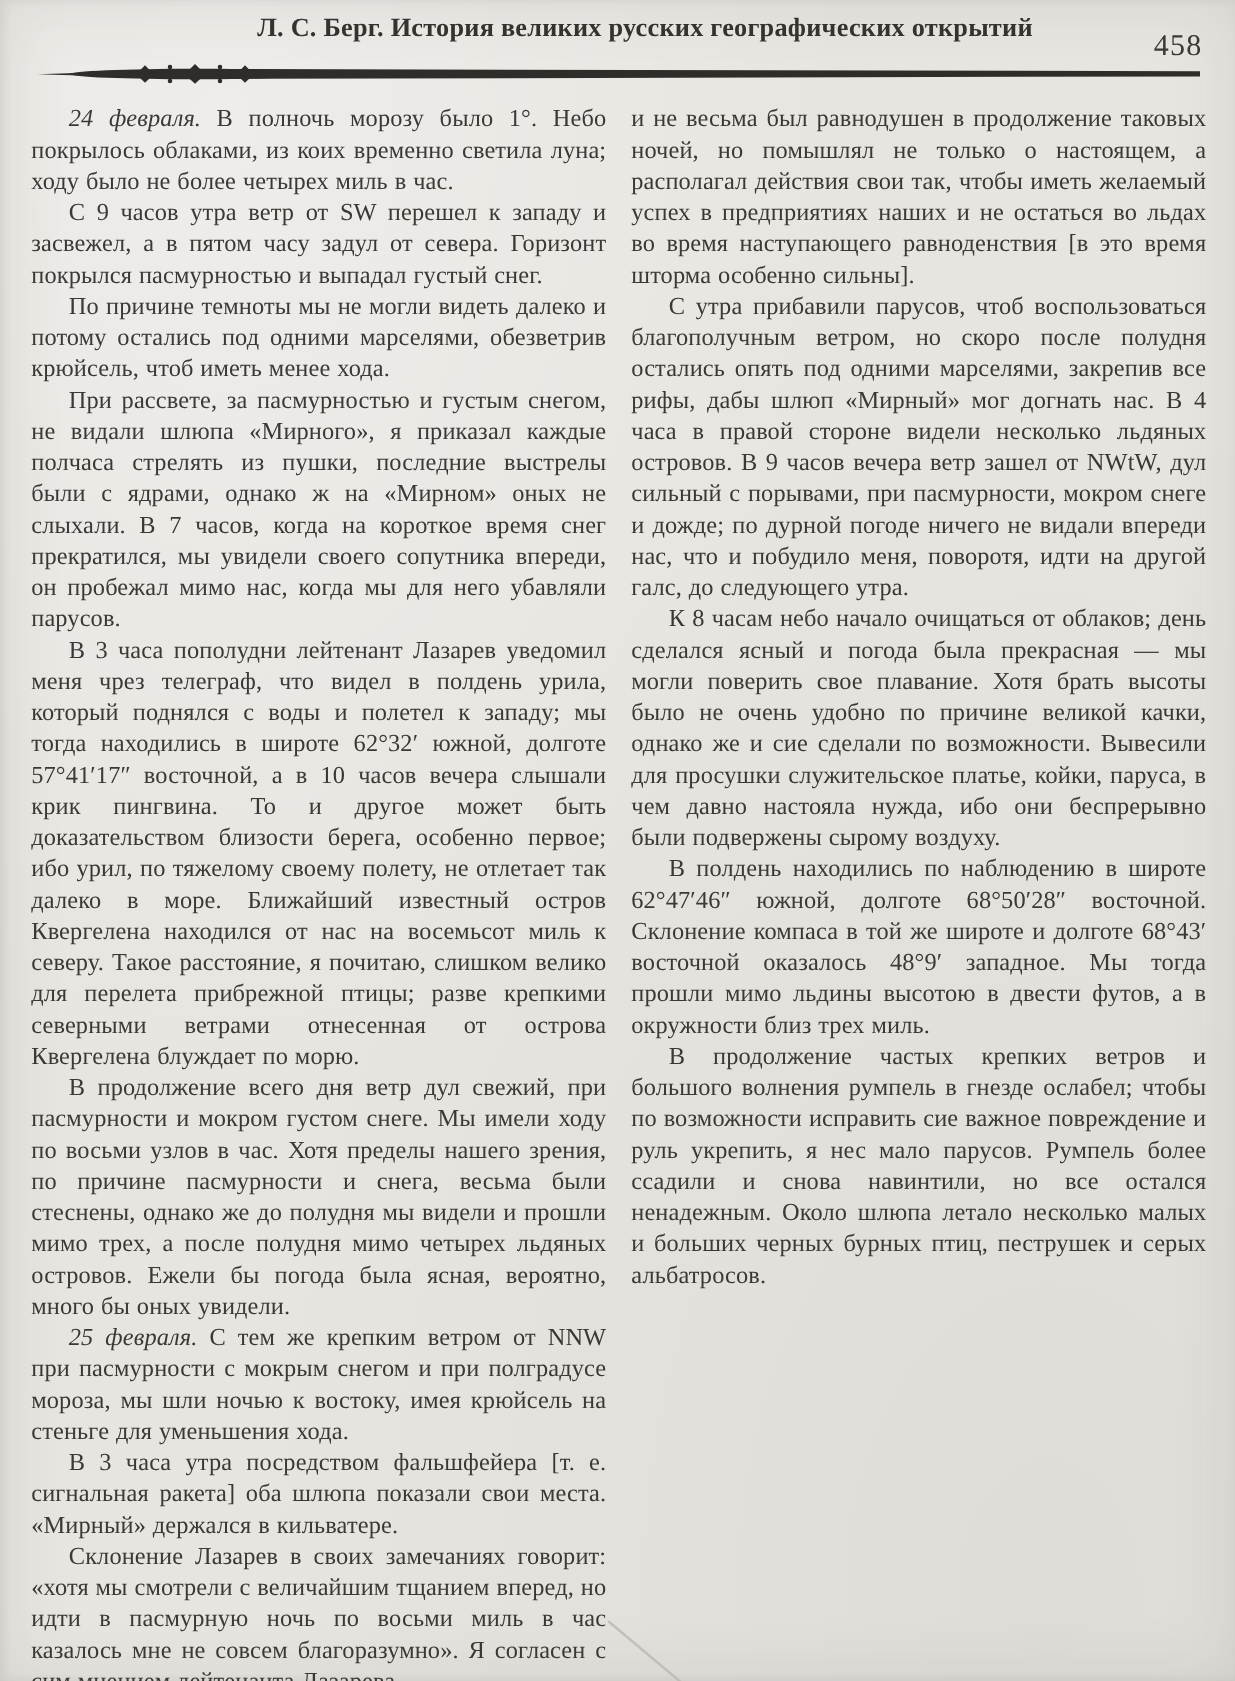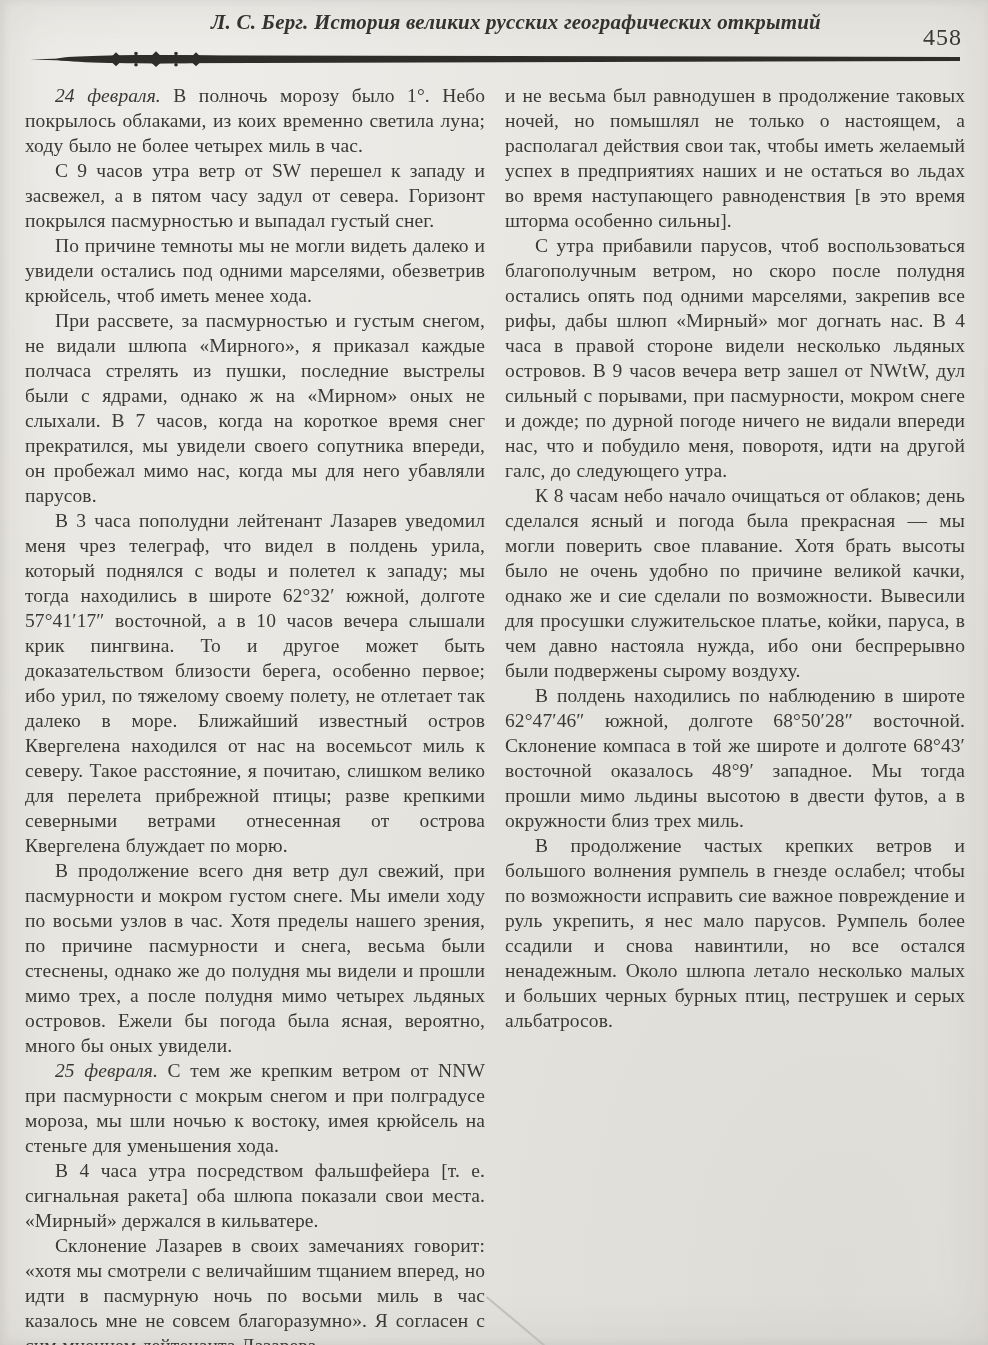--- a/index.html
+++ b/index.html
@@ -12,21 +12,21 @@
       radial-gradient(ellipse at 85% 95%, rgba(0,0,0,.04), transparent 55%),
       #e7e5e0;
     box-shadow: inset 0 0 55px rgba(60,55,45,.10), inset 3px 0 8px rgba(60,55,45,.08);
     overflow:hidden;
     font-family:"Liberation Serif","DejaVu Serif",serif;
     color:#3a3936;
   }
   .header-row{position:relative;height:46px;padding-top:10px;}
   .running-title{
     text-align:center;
-    font-size:21px;font-weight:bold;font-style:italic;
+    font-size:21px;font-weight:bold;
     color:#34332f;letter-spacing:.2px;margin-left:44px;
   }
   .page-number{
     position:absolute;top:24px;right:26px;
     font-size:24px;color:#3a3936;letter-spacing:1px;text-align:center;
   }
   .rule-wrap{position:absolute;top:50px;left:28px;width:932px;height:18px;}
   .rule-wrap svg{display:block;width:100%;height:100%;}
   .columns{
     position:absolute;top:83px;left:25px;right:23px;
@@ -79,26 +79,26 @@
         <circle cx="108" cy="14.8" r="1.8"></circle>
         <circle cx="148" cy="14.8" r="1.8"></circle>
       </g>
     </svg>
   </div>
 
   <main class="columns">
     <div class="col">
         <p class="para"><i class="date-lead">24 февраля. </i>В полночь морозу было 1°. Небо покрылось облаками, из коих временно светила луна; ходу было не более четырех миль в час.</p>
         <p class="para">С 9 часов утра ветр от SW перешел к западу и засвежел, а в пятом часу задул от севера. Горизонт покрылся пасмурностью и выпадал густый снег.</p>
-        <p class="para">По причине темноты мы не могли видеть далеко и увидели остались под одними марселями, обезветрив крюйсель, чтоб иметь менее хода.</p>
+        <p class="para">По причине темноты мы не могли видеть далеко и потому остались под одними марселями, обезветрив крюйсель, чтоб иметь менее хода.</p>
         <p class="para">При рассвете, за пасмурностью и густым снегом, не видали шлюпа «Мирного», я приказал каждые полчаса стрелять из пушки, последние выстрелы были с ядрами, однако ж на «Мирном» оных не слыхали. В 7 часов, когда на короткое время снег прекратился, мы увидели своего сопутника впереди, он пробежал мимо нас, когда мы для него убавляли парусов.</p>
         <p class="para">В 3 часа пополудни лейтенант Лазарев уведомил меня чрез телеграф, что видел в полдень урила, который поднялся с воды и полетел к западу; мы тогда находились в широте 62°32′ южной, долготе 57°41′17″ восточной, а в 10 часов вечера слышали крик пингвина. То и другое может быть доказательством близости берега, особенно первое; ибо урил, по тяжелому своему полету, не отлетает так далеко в море. Ближайший известный остров Квергелена находился от нас на восемьсот миль к северу. Такое расстояние, я почитаю, слишком велико для перелета прибрежной птицы; разве крепкими северными ветрами отнесенная от острова Квергелена блуждает по морю.</p>
         <p class="para">В продолжение всего дня ветр дул свежий, при пасмурности и мокром густом снеге. Мы имели ходу по восьми узлов в час. Хотя пределы нашего зрения, по причине пасмурности и снега, весьма были стеснены, однако же до полудня мы видели и прошли мимо трех, а после полудня мимо четырех льдяных островов. Ежели бы погода была ясная, вероятно, много бы оных увидели.</p>
         <p class="para"><i class="date-lead">25 февраля. </i>С тем же крепким ветром от NNW при пасмурности с мокрым снегом и при полградусе мороза, мы шли ночью к востоку, имея крюйсель на стеньге для уменьшения хода.</p>
-        <p class="para">В 4 часа утра посредством фальшфейера [т. е. сигнальная ракета] оба шлюпа показали свои места. «Мирный» держался в кильватере.</p>
+        <p class="para">В 3 часа утра посредством фальшфейера [т. е. сигнальная ракета] оба шлюпа показали свои места. «Мирный» держался в кильватере.</p>
         <p class="para">Склонение Лазарев в своих замечаниях говорит: «хотя мы смотрели с величайшим тщанием вперед, но идти в пасмурную ночь по восьми миль в час казалось мне не совсем благоразумно». Я согласен с сим мнением лейтенанта Лазарева</p>
       </div>
     <div class="col">
         <p class="para no-indent">и не весьма был равнодушен в продолжение таковых ночей, но помышлял не только о настоящем, а располагал действия свои так, чтобы иметь желаемый успех в предприятиях наших и не остаться во льдах во время наступающего равноденствия [в это время шторма особенно сильны].</p>
         <p class="para">С утра прибавили парусов, чтоб воспользоваться благополучным ветром, но скоро после полудня остались опять под одними марселями, закрепив все рифы, дабы шлюп «Мирный» мог догнать нас. В 4 часа в правой стороне видели несколько льдяных островов. В 9 часов вечера ветр зашел от NWtW, дул сильный с порывами, при пасмурности, мокром снеге и дожде; по дурной погоде ничего не видали впереди нас, что и побудило меня, поворотя, идти на другой галс, до следующего утра.</p>
         <p class="para">К 8 часам небо начало очищаться от облаков; день сделался ясный и погода была прекрасная — мы могли поверить свое плавание. Хотя брать высоты было не очень удобно по причине великой качки, однако же и сие сделали по возможности. Вывесили для просушки служительское платье, койки, паруса, в чем давно настояла нужда, ибо они беспрерывно были подвержены сырому воздуху.</p>
         <p class="para">В полдень находились по наблюдению в широте 62°47′46″ южной, долготе 68°50′28″ восточной. Склонение компаса в той же широте и долготе 68°43′ восточной оказалось 48°9′ западное. Мы тогда прошли мимо льдины высотою в двести футов, а в окружности близ трех миль.</p>
         <p class="para">В продолжение частых крепких ветров и большого волнения румпель в гнезде ослабел; чтобы по возможности исправить сие важное повреждение и руль укрепить, я нес мало парусов. Румпель более ссадили и снова навинтили, но все остался ненадежным. Около шлюпа летало несколько малых и больших черных бурных птиц, пеструшек и серых альбатросов.</p>
       </div>
   </main>

